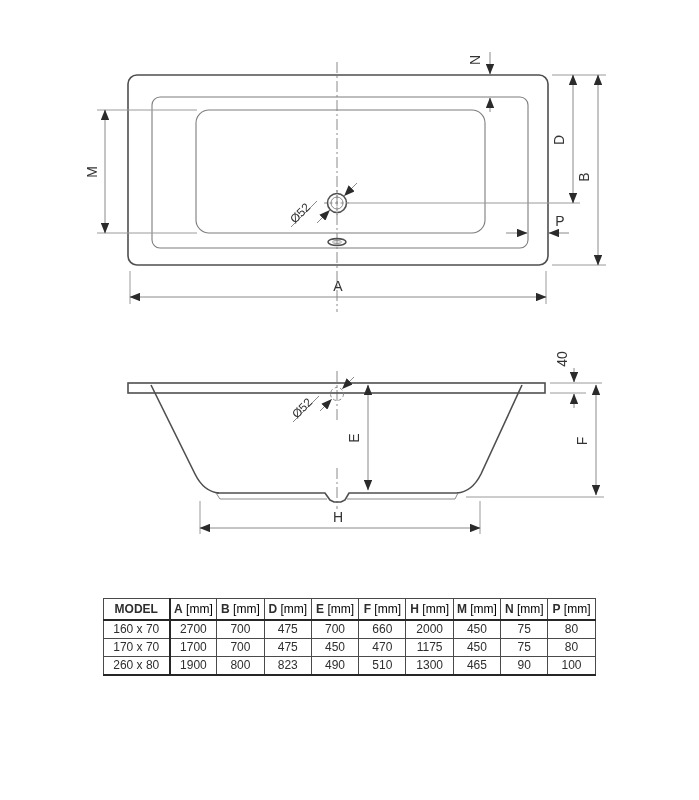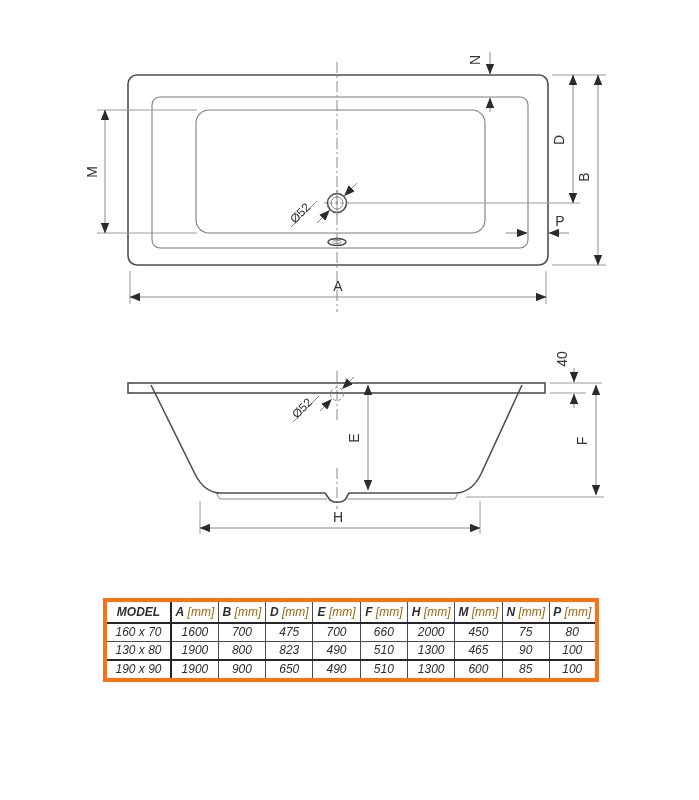--- a/index.html
+++ b/index.html
@@ -15,23 +15,23 @@
   .cl{fill:none;stroke:#8a8a8a;stroke-width:1;stroke-dasharray:11 3 2 3;}
   .dash{fill:none;stroke:#8a8a8a;stroke-width:1;stroke-dasharray:3 2.5;}
   .dimlabel{fill:#333;font-size:14px;font-family:"Liberation Sans",sans-serif;}
   .dialabel{fill:#333;font-size:12px;font-family:"Liberation Sans",sans-serif;}
   
   #spec-table-wrap{position:absolute;left:103px;top:598px;}
   table.spec{border-collapse:collapse;table-layout:fixed;width:492px;background:#fff;
              font-size:12px;color:#2e2e2e;}
   table.spec th,table.spec td{border:1px solid #4a4a4a;text-align:center;padding:0;
              height:17px;line-height:17px;white-space:nowrap;overflow:hidden;}
-  table.spec{border:4px solid #f97316;font-style:italic;}
+  table.spec{border:1px solid #f97316;}
   table.spec th{height:20px;line-height:20px;font-weight:bold;border-bottom:2px solid #262626;}
-  table.spec th .unit{font-weight:normal;color:#a16207;}
+  table.spec th .unit{font-weight:normal;color:#000000;}
   table.spec th:first-child,table.spec td:first-child{border-right:2px solid #262626;}
   tr.group-end td{border-bottom:2px solid #262626;}
 </style>
 </head>
 <body>
 
 <div id="canvas">
 
   <svg width="699" height="565" viewBox="0 0 699 565">
     <defs>
@@ -171,51 +171,51 @@
             <th><span>F</span><span class="unit"> [mm]</span></th>
             <th><span>H</span><span class="unit"> [mm]</span></th>
             <th><span>M</span><span class="unit"> [mm]</span></th>
             <th><span>N</span><span class="unit"> [mm]</span></th>
             <th><span>P</span><span class="unit"> [mm]</span></th>
           </tr>
         </thead>
       <tbody>
           <tr>
             <td>160 x 70</td>
-            <td>1600</td>
+            <td>2700</td>
             <td>700</td>
             <td>475</td>
             <td>700</td>
             <td>660</td>
             <td>2000</td>
             <td>450</td>
             <td>75</td>
             <td>80</td>
           </tr>
+          <tr>
+            <td>170 x 70</td>
+            <td>1700</td>
+            <td>700</td>
+            <td>475</td>
+            <td>450</td>
+            <td>470</td>
+            <td>1175</td>
+            <td>450</td>
+            <td>75</td>
+            <td>80</td>
+          </tr>
           <tr class="group-end">
-            <td>130 x 80</td>
+            <td>260 x 80</td>
             <td>1900</td>
             <td>800</td>
             <td>823</td>
             <td>490</td>
             <td>510</td>
             <td>1300</td>
             <td>465</td>
             <td>90</td>
             <td>100</td>
           </tr>
-          <tr>
-            <td>190 x 90</td>
-            <td>1900</td>
-            <td>900</td>
-            <td>650</td>
-            <td>490</td>
-            <td>510</td>
-            <td>1300</td>
-            <td>600</td>
-            <td>85</td>
-            <td>100</td>
-          </tr>
         </tbody>
     </table>
   </div>
 
 </div>
 
 </body></html>

